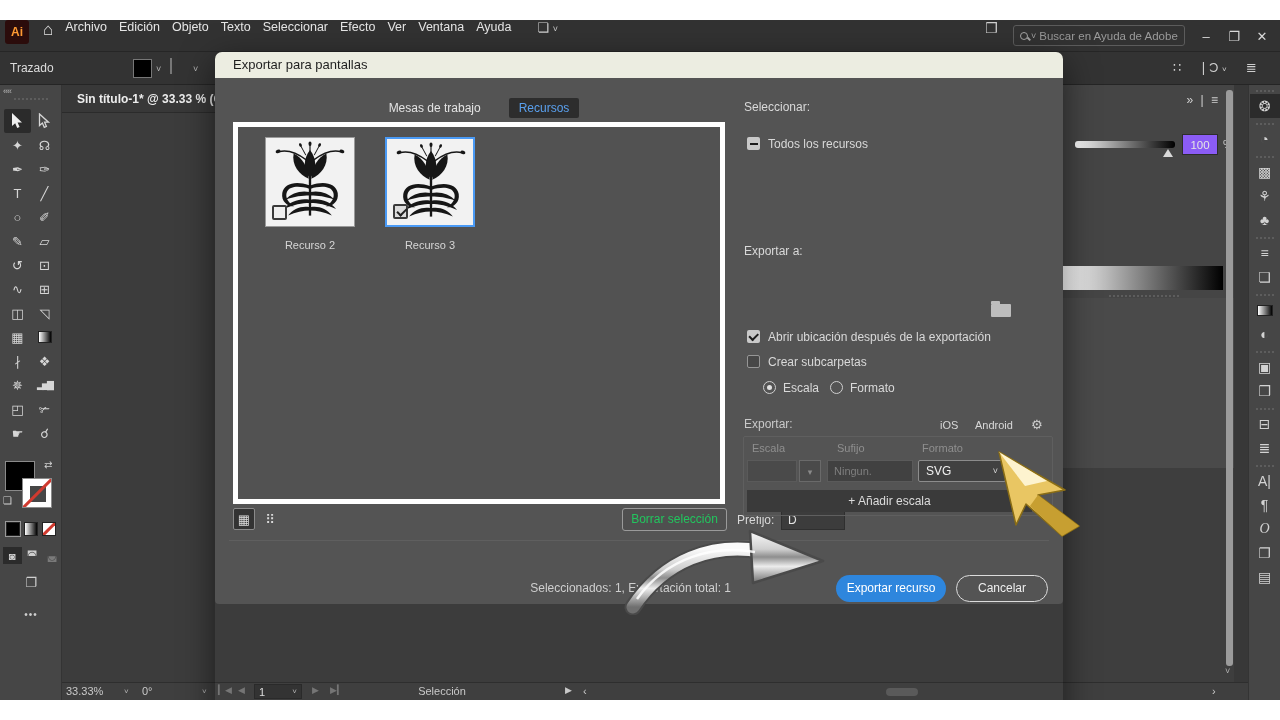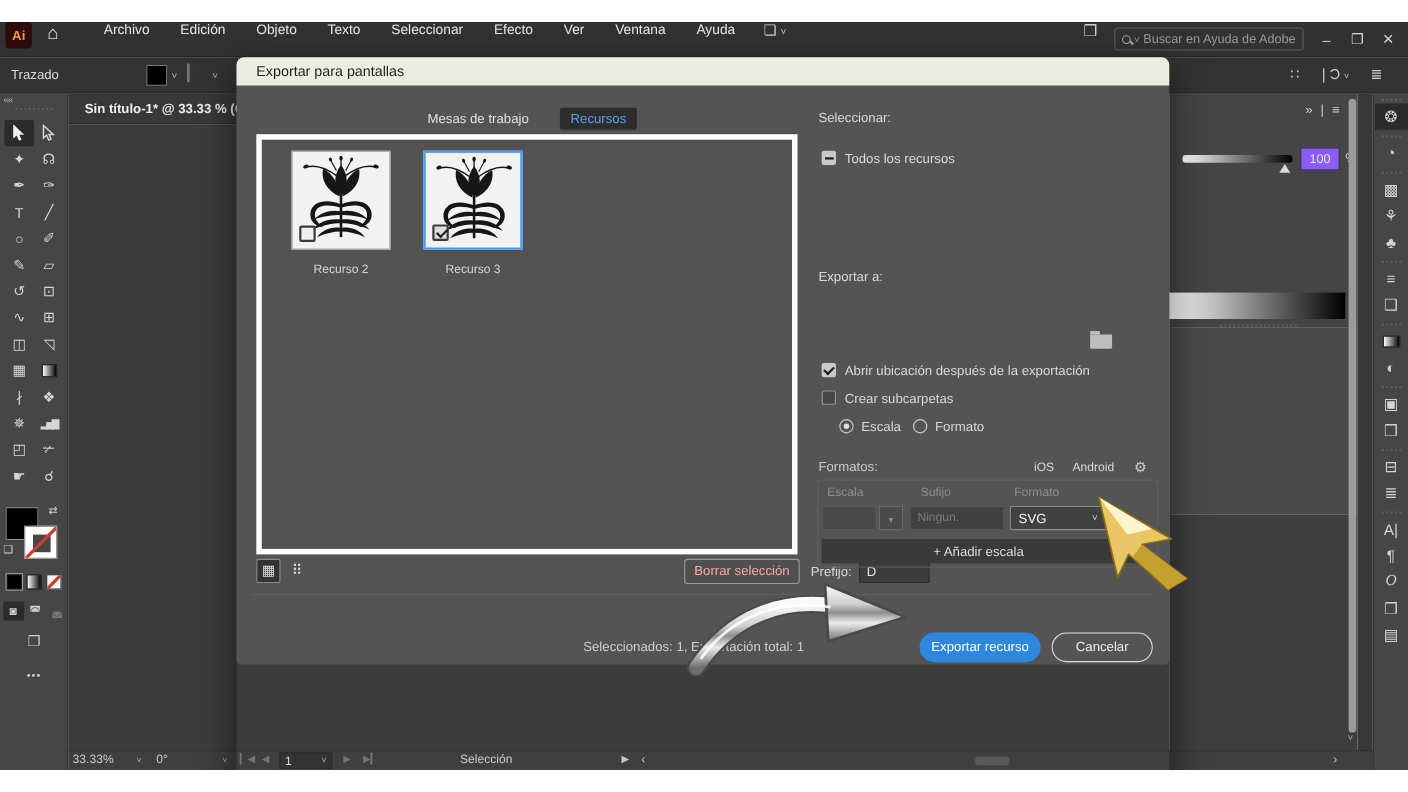--- a/index.html
+++ b/index.html
@@ -5,21 +5,21 @@
   *{margin:0;padding:0;box-sizing:border-box}
   html,body{width:1280px;height:720px;overflow:hidden;background:#fff;
     font-family:"Liberation Sans","DejaVu Sans",sans-serif;-webkit-font-smoothing:antialiased}
   .abs{position:absolute}
   body{position:relative}
 
   
   .menubar{left:0;top:20px;width:1280px;height:32px;background:#323232;border-bottom:1px solid #262626;color:#e6e6e6;font-size:12.5px;display:flex;z-index:5}
   .ai-logo{width:24px;height:24px;margin-left:5px;background:#2b0c0b;color:#ff9a33;font-weight:bold;font-size:12px;display:flex;align-items:center;justify-content:center;border-radius:3px}
   .home-ic{margin-left:14px;font-size:17px;color:#e0e0e0}
-  .menu-items{display:flex;gap:28px;margin-left:41px}
+  .menu-items{display:flex;gap:12px;margin-left:12px}
   .menu-items span{cursor:default}
   .ws-ic{margin-left:26px;color:#cfcfcf;font-size:13px}
   .panel-ic{position:absolute;left:985px;color:#cfcfcf;font-size:14px}
   .searchbox{position:absolute;left:1013px;top:5px;width:172px;height:21px;border:1px solid #5c5c5c;border-radius:3px;display:flex;align-items:center;padding:0 6px;color:#9a9a9a;font-size:11.5px;gap:3px;background:#323232}
   .mag{width:8px;height:8px;border:1.5px solid #a5a5a5;border-radius:50%;position:relative;flex:none}
   .mag::after{content:"";position:absolute;width:4px;height:1.5px;background:#a5a5a5;transform:rotate(45deg);right:-3.5px;bottom:-1px}
   .searchbox .chev{font-size:9px;color:#a5a5a5}
   .win-btns{position:absolute;right:4px;top:0;height:32px;display:flex;align-items:center;gap:0}
   .win-btns span{width:28px;text-align:center;color:#d9d9d9;font-size:13px}
 
@@ -103,21 +103,21 @@
   .thumb-panel{position:absolute;left:18px;top:44px;width:492px;height:382px;border:5px solid #ffffff;background:#525252}
   .thumb{position:absolute;top:10px;width:90px;height:90px;background:#f2f2f2;border:1px solid #9a9a9a}
   .thumb.sel{border:2px solid #4a9af5}
   .thumb .tulip{position:absolute;left:2px;top:2px;width:84px;height:84px}
   .thumb-cb{position:absolute;left:6px;bottom:6px;width:15px;height:15px;border:2px solid #3a3a3a;background:#efefef;border-radius:2px}
   .thumb-cb.checked{background:#dcdcdc}
   .thumb-cb.checked::after{content:"";position:absolute;left:2px;top:2px;width:8px;height:4px;border-left:2px solid #222;border-bottom:2px solid #222;transform:rotate(-45deg)}
   .thumb-label{position:absolute;top:112px;width:92px;text-align:center;color:#d6d6d6;font-size:11px}
   .view-btn{position:absolute;top:430px;width:22px;height:22px;display:flex;align-items:center;justify-content:center;color:#d9d9d9;font-size:13px}
   .view-btn.active{background:#333;border:1px solid #8a8a8a;border-radius:2px}
-  .btn-clear{position:absolute;left:407px;top:430px;width:105px;height:23px;background:#4f4f4f;border:1px solid #9a9a9a;border-radius:3px;color:#fca5a5;font-size:12px;text-align:center;line-height:21px}
+  .btn-clear{position:absolute;left:407px;top:430px;width:105px;height:23px;background:#4f4f4f;border:1px solid #9a9a9a;border-radius:3px;color:#22c55e;font-size:12px;text-align:center;line-height:21px}
   .prefix-label{position:absolute;left:522px;top:435px}
   .prefix-field{position:absolute;left:566px;top:431px;width:64px;height:21px;background:#3c3c3c;border:1px solid #2f2f2f;color:#e3e3e3;font-size:12px;padding:0 6px}
   .footer-sep{position:absolute;left:14px;top:462px;width:820px;border-top:1px solid #5f5f5f}
   .summary{position:absolute;left:300px;top:503px;width:216px;text-align:right;color:#cfcfcf}
   .btn-export{position:absolute;left:621px;top:497px;width:110px;height:27px;background:#2e86dd;border:none;border-radius:14px;color:#fff;font-size:12px;text-align:center;line-height:27px}
   .btn-cancel{position:absolute;left:741px;top:497px;width:92px;height:27px;background:transparent;border:1.5px solid #dcdcdc;border-radius:14px;color:#eee;font-size:12px;text-align:center;line-height:24px}
 
   
   .rc-head{position:absolute;color:#d9d9d9}
   .cb{position:absolute;width:13px;height:13px;border-radius:2px}
@@ -400,21 +400,21 @@
     <span class="folder"></span>
     <span class="cb checked" style="left:532px;top:252px"></span>
     <span class="cb-label" style="left:553px;top:252px">Abrir ubicación después de la exportación</span>
     <span class="cb unchecked" style="left:532px;top:277px"></span>
     <span class="cb-label" style="left:553px;top:277px">Crear subcarpetas</span>
     <span class="radio on" style="left:548px;top:303px"></span>
     <span class="radio-label" style="left:568px;top:303px">Escala</span>
     <span class="radio" style="left:615px;top:303px"></span>
     <span class="radio-label" style="left:635px;top:303px">Formato</span>
 
-    <span class="rc-head" style="left:529px;top:339px;position:absolute;color:#c9c9c9">Formatos:</span>
+    <span class="rc-head" style="left:529px;top:339px;position:absolute;color:#c9c9c9">Exportar:</span>
     <span class="fmt-link" style="left:725px;top:341px">iOS</span>
     <span class="fmt-link" style="left:760px;top:341px">Android</span>
     <span class="gear">⚙</span>
     <div class="subpanel"></div>
     <span class="col-head" style="left:537px;top:364px;position:absolute">Escala</span>
     <span class="col-head" style="left:622px;top:364px;position:absolute">Sufijo</span>
     <span class="col-head" style="left:707px;top:364px;position:absolute">Formato</span>
     <div class="scale-box"></div>
     <div class="dd-btn">▾</div>
     <input class="suffix-field" placeholder="Ningun." style="">

